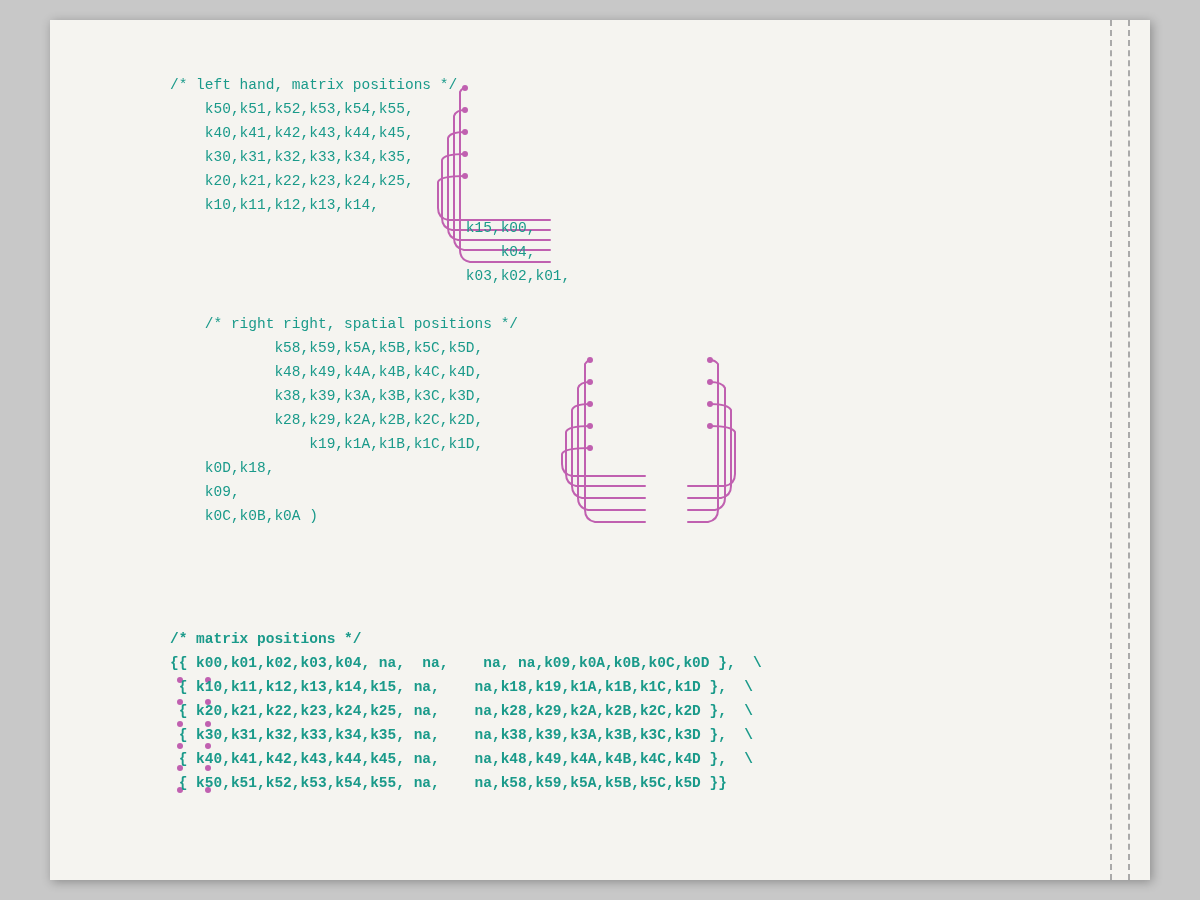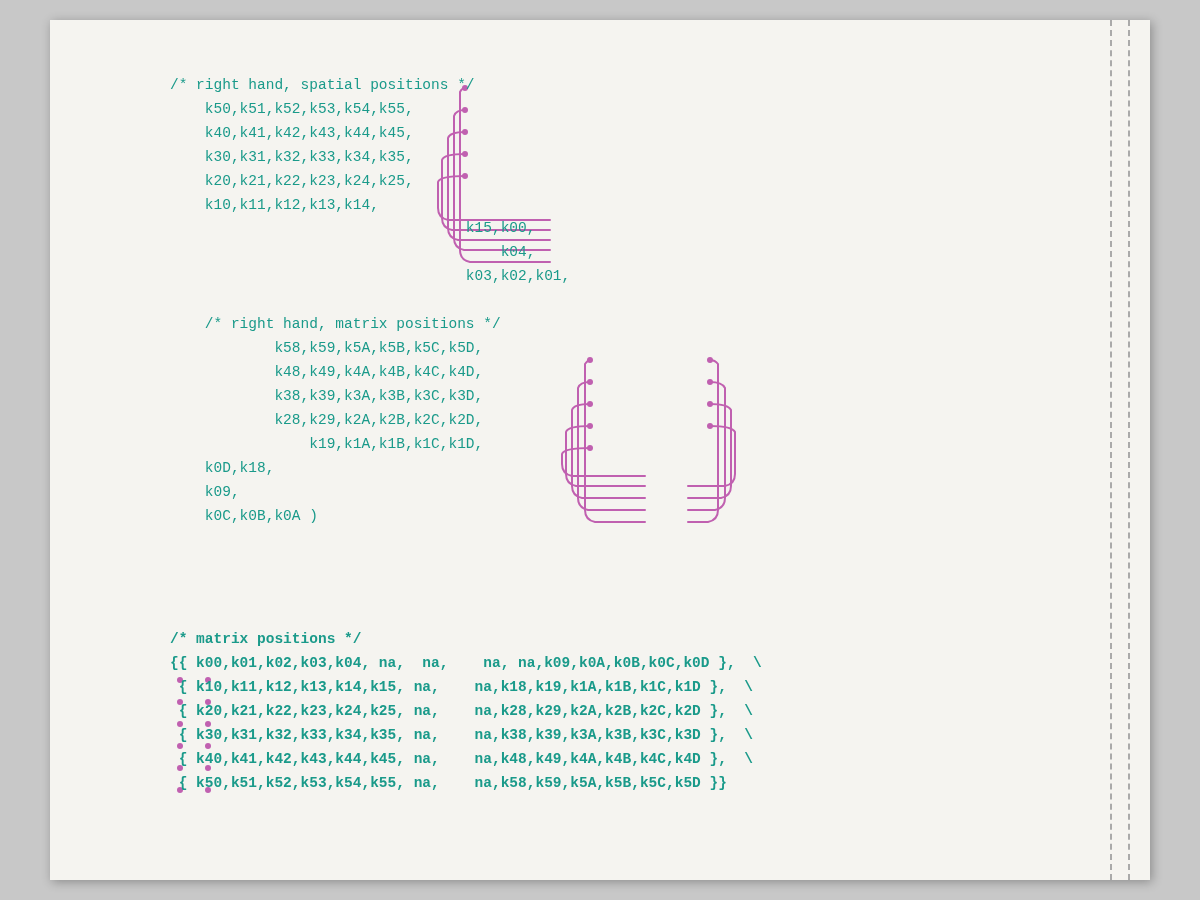--- a/index.html
+++ b/index.html
@@ -136,31 +136,31 @@
 
     <circle cx="158" cy="660" r="3" fill="#c060b0"></circle>
     <circle cx="158" cy="682" r="3" fill="#c060b0"></circle>
     <circle cx="158" cy="704" r="3" fill="#c060b0"></circle>
     <circle cx="158" cy="726" r="3" fill="#c060b0"></circle>
     <circle cx="158" cy="748" r="3" fill="#c060b0"></circle>
     <circle cx="158" cy="770" r="3" fill="#c060b0"></circle>
   </svg>
 
   <div class="code-block">
-<span class="comment">/* right hand, spatial positions */</span>
+<span class="comment">/* left hand, matrix positions */</span>
     k50,k51,k52,k53,k54,k55,
     k40,k41,k42,k43,k44,k45,
     k30,k31,k32,k33,k34,k35,
     k20,k21,k22,k23,k24,k25,
     k10,k11,k12,k13,k14,
                                   k15,k00,
                                       k04,
                                   k03,k02,k01,
 
-<span class="comment">    /* right hand, matrix positions */</span>
+<span class="comment">    /* right right, spatial positions */</span>
             k58,k59,k5A,k5B,k5C,k5D,
             k48,k49,k4A,k4B,k4C,k4D,
             k38,k39,k3A,k3B,k3C,k3D,
             k28,k29,k2A,k2B,k2C,k2D,
                 k19,k1A,k1B,k1C,k1D,
     k0D,k18,
     k09,
     k0C,k0B,k0A )
 
   </div>

